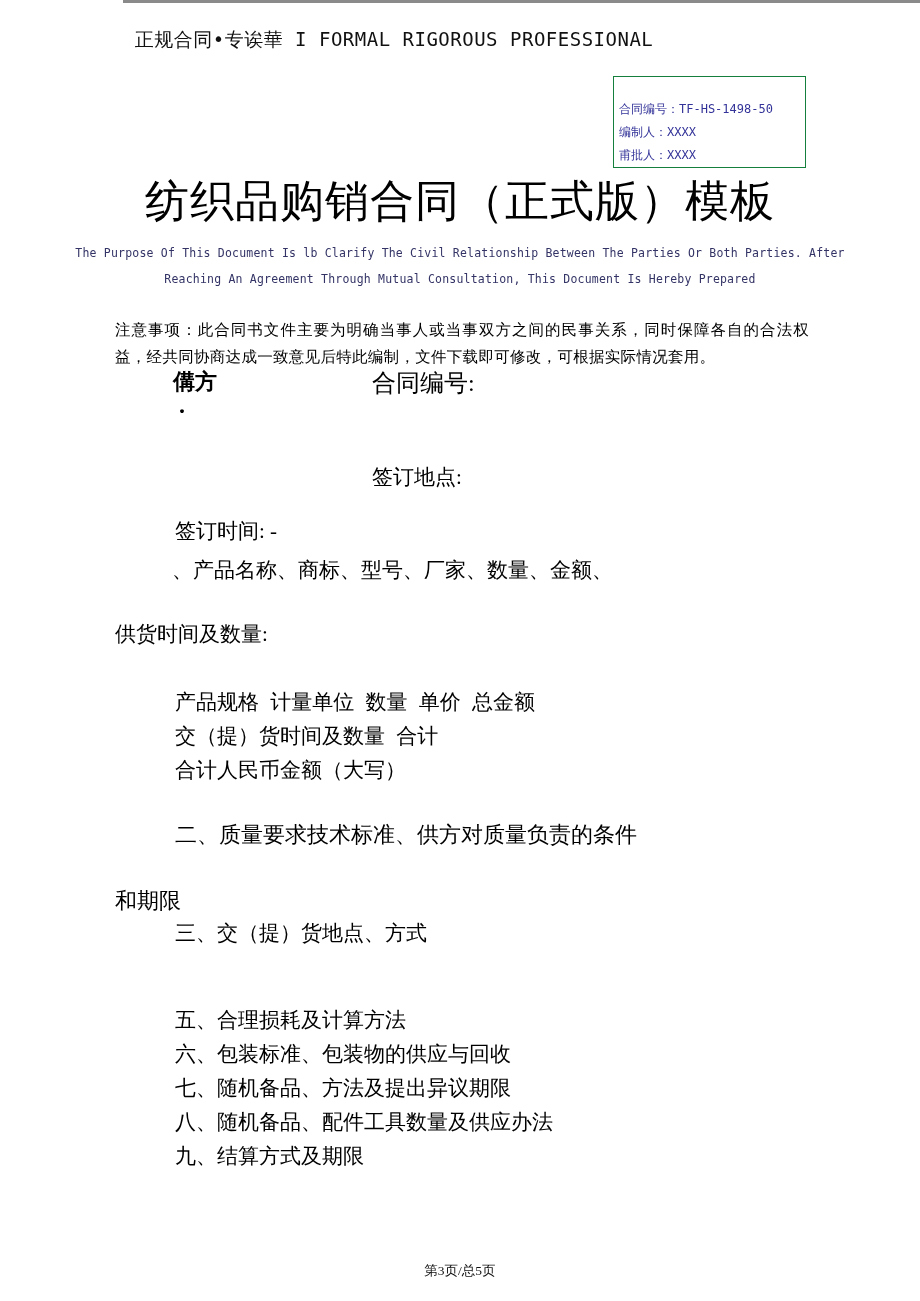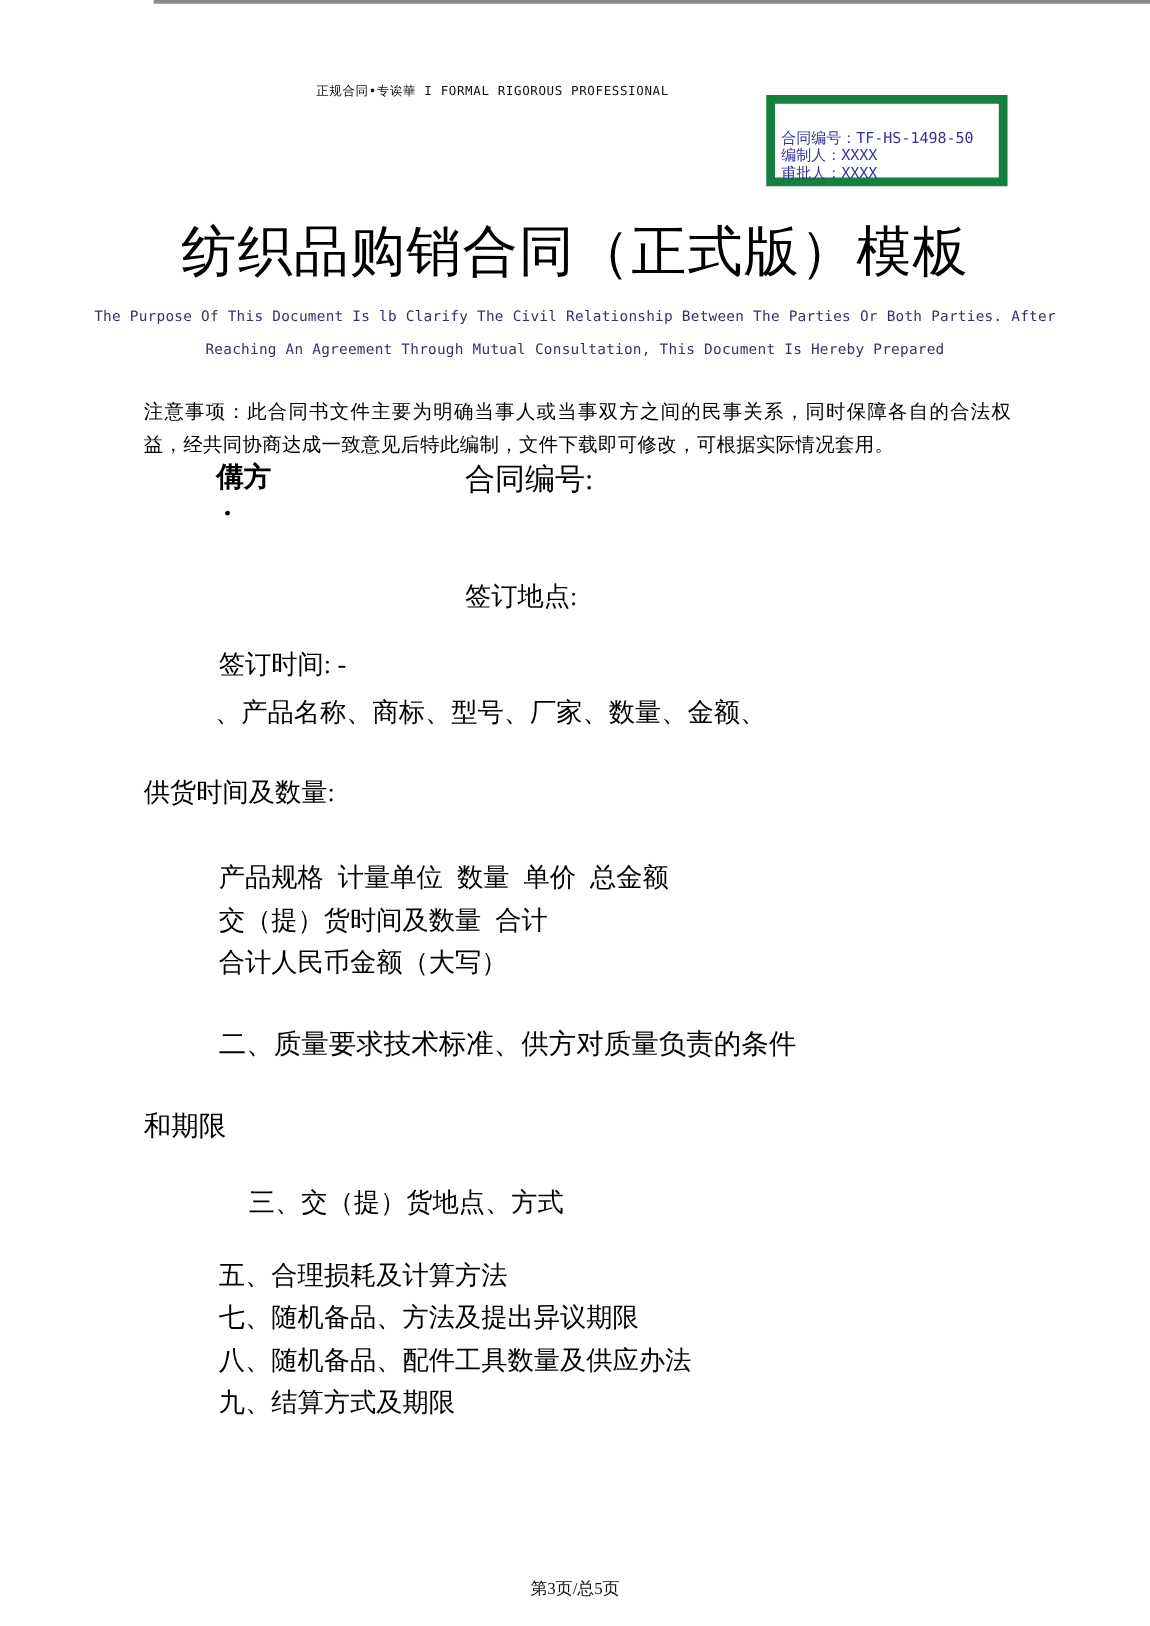--- a/index.html
+++ b/index.html
@@ -12,27 +12,26 @@
     color:#000;
   }
   .top-rule{
     position:absolute;top:0;left:123px;right:0;height:3px;
     background:#8a8a8a;
   }
   .brand-line{
     position:absolute;top:27px;left:0;width:788px;
     text-align:center;
     font-family:"DejaVu Sans Mono","Liberation Mono",monospace;
-    font-size:10px;letter-spacing:0.5px;color:#111;
+    font-size:19px;letter-spacing:0.5px;color:#111;
     white-space:nowrap;
-    margin-top:39px;
   }
   .info-box{
-    position:absolute;left:613px;top:76px;width:193px;height:73px;
-    border:7px solid #15803d;
+    position:absolute;left:613px;top:76px;width:193px;height:92px;
+    border:1px solid #15803d;
     box-sizing:border-box;
     padding:20px 6px 0 5px;
     display:flex;flex-direction:column;justify-content:space-around;
   }
   .info-row{
     font-family:"DejaVu Sans Mono","Liberation Mono",monospace;
     font-size:12px;color:#333399;white-space:nowrap;line-height:14px;
   }
   .doc-title{
     position:absolute;top:172px;left:0;width:920px;
@@ -61,21 +60,21 @@
   .bullet-dot{left:178px;top:398px;font-size:24px;font-weight:700;}
   .sign-place{left:372px;top:463px;}
   .sign-time{left:175px;top:517px;}
   .product-line{left:172px;top:556px;}
   .supply-line{left:115px;top:620px;}
   .spec-1{left:175px;top:688px;word-spacing:6px;}
   .spec-2{left:175px;top:722px;word-spacing:6px;}
   .spec-3{left:175px;top:756px;}
   .sec2-1{left:175px;top:820px;}
   .sec2-2{left:115px;top:886px;}
-  .sec3{left:175px;top:948px;margin-left:24px;}
+  .sec3{left:175px;top:919px;}
   .toc{position:absolute;left:175px;top:1003px;}
   .toc-item{font-size:21px;line-height:34px;white-space:nowrap;}
   .page-footer{
     position:absolute;left:0;top:1262px;width:920px;text-align:center;
     font-size:13.5px;color:#111;
   }
 </style>
 </head>
 <body>
 
@@ -112,20 +111,21 @@
   <div class="abs t21 spec-2">交（提）货时间及数量 合计</div>
   <div class="abs t21 spec-3">合计人民币金额（大写）</div>
 
   <div class="abs t22 sec2-1">二、质量要求技术标准、供方对质量负责的条件</div>
   <div class="abs t22 sec2-2">和期限</div>
 
   <div class="abs t21 sec3">三、交（提）货地点、方式</div>
 
   <div class="toc">
     <div class="toc-item">五、合理损耗及计算方法</div>
+    <div class="toc-item">六、包装标准、包装物的供应与回收</div>
     <div class="toc-item">七、随机备品、方法及提出异议期限</div>
     <div class="toc-item">八、随机备品、配件工具数量及供应办法</div>
     <div class="toc-item">九、结算方式及期限</div>
   </div>
 
   <div class="page-footer">第3页/总5页</div>
 
 </div>
 
 </body></html>

